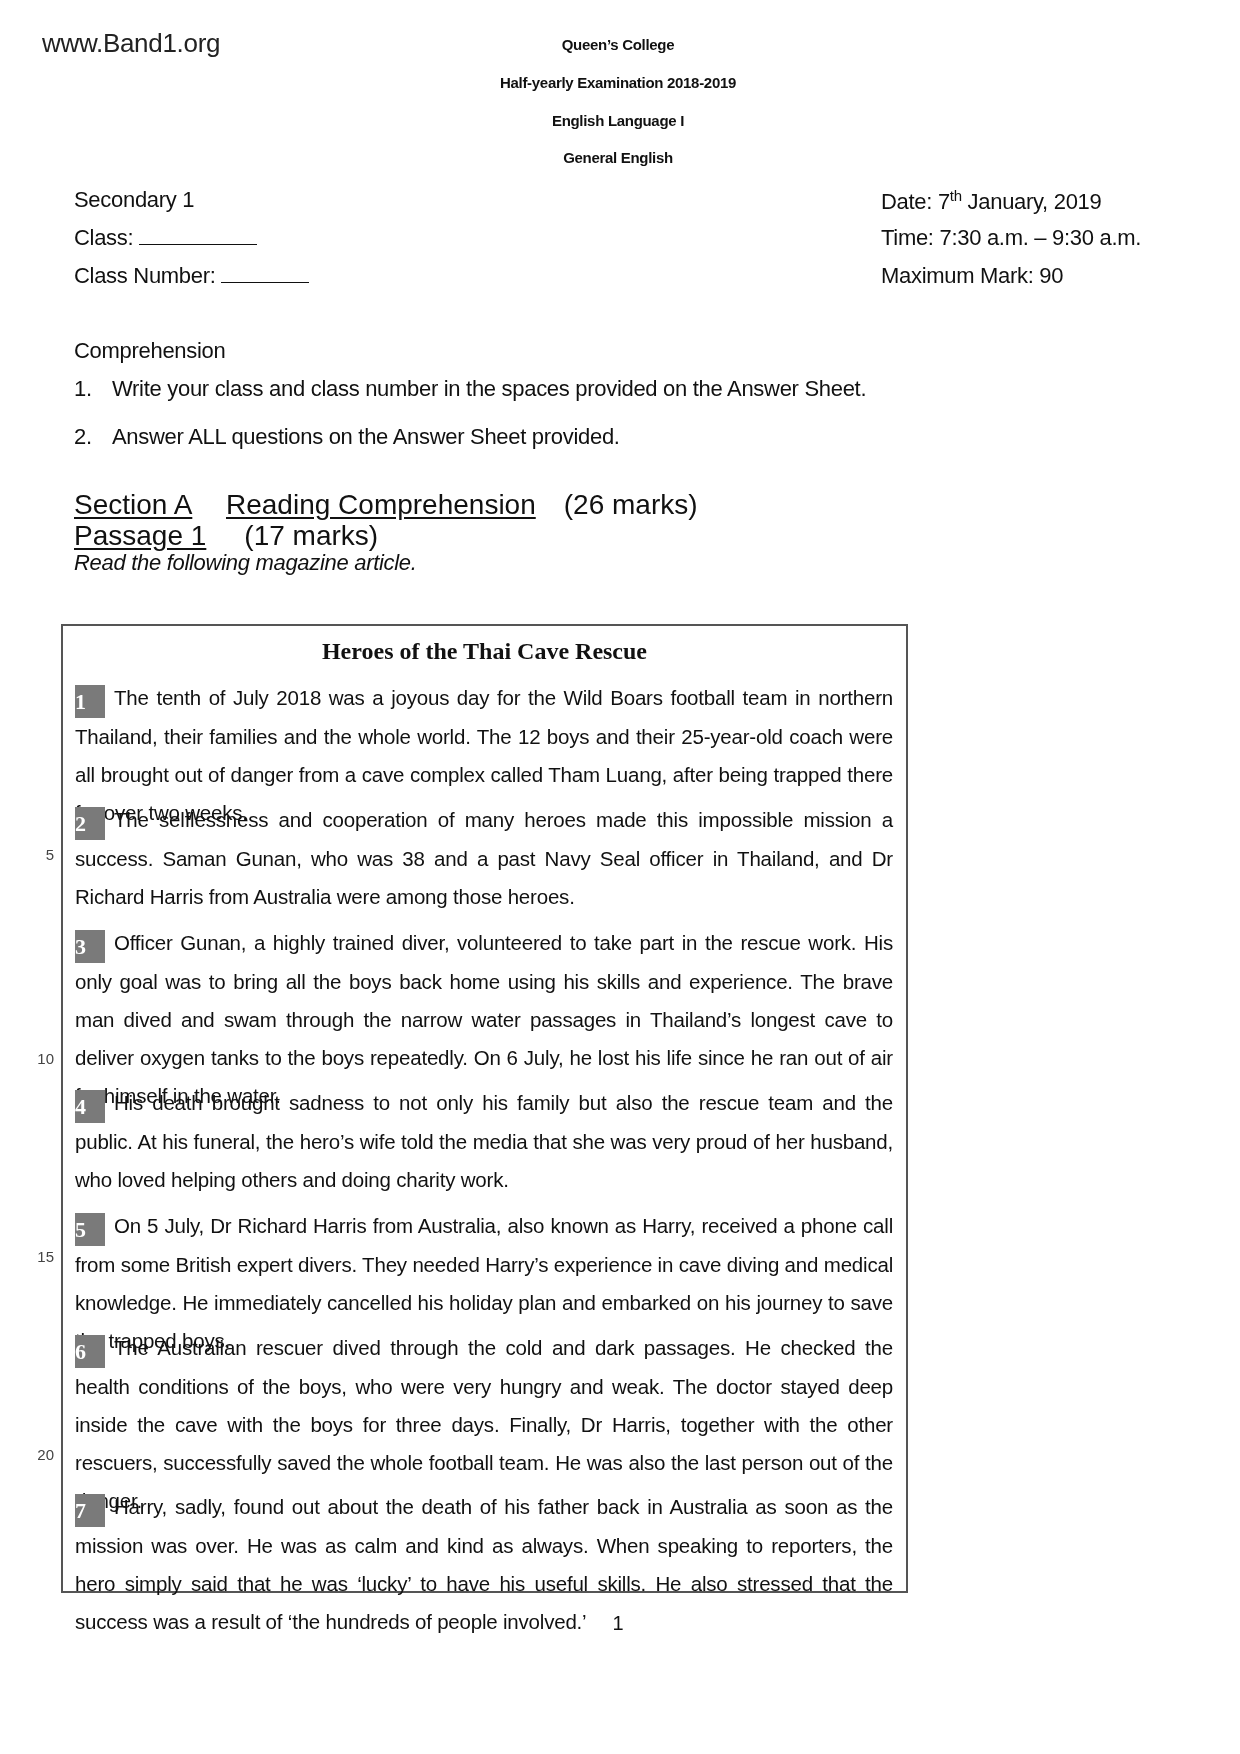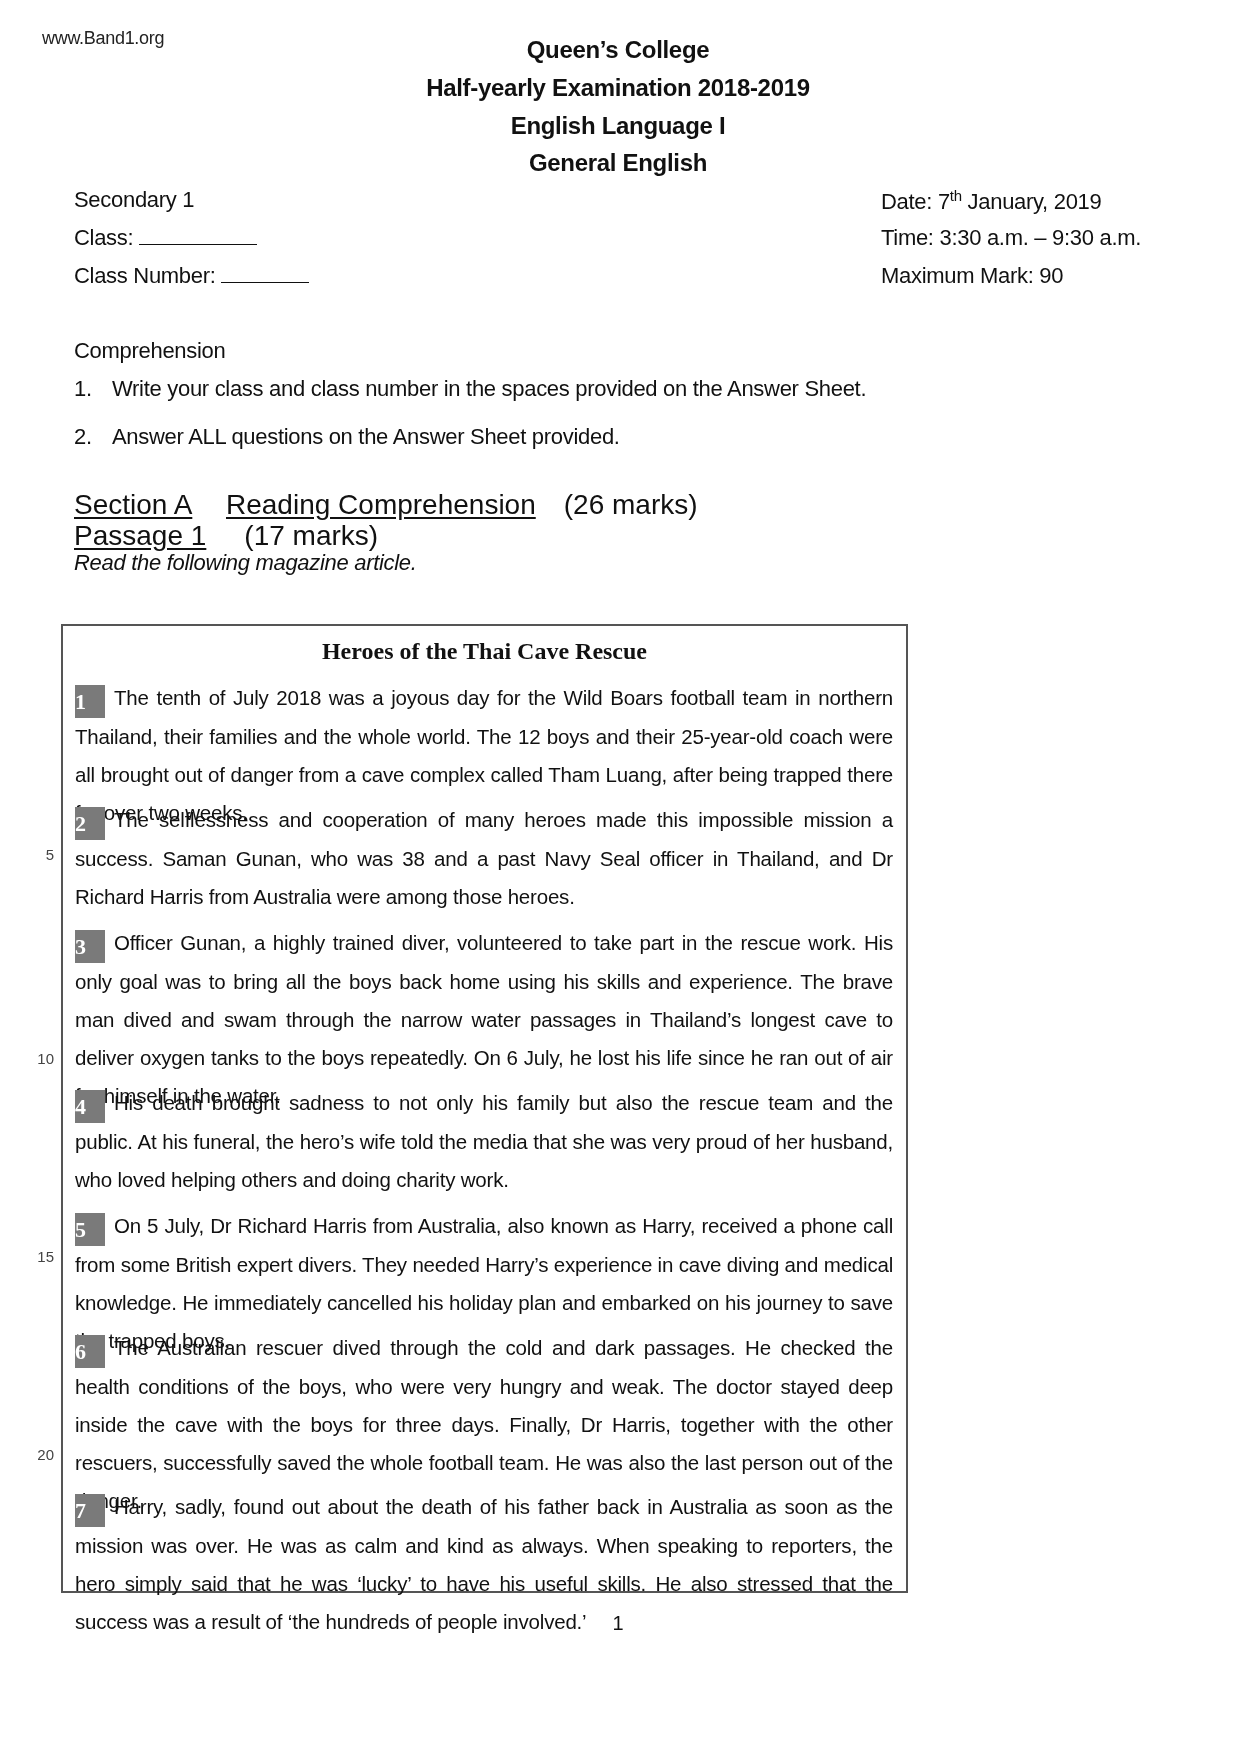--- a/index.html
+++ b/index.html
@@ -1,21 +1,21 @@
 <!DOCTYPE html>
 <html><head>
 <meta charset="utf-8">
 <style>
   html,body{margin:0;padding:0;background:#fff;}
   body{width:1240px;height:1754px;position:relative;overflow:hidden;color:#111;
        font-family:"Liberation Sans","DejaVu Sans",sans-serif;}
   .abs{position:absolute;}
   .cal{font-family:"Liberation Sans",sans-serif;font-size:22px;letter-spacing:-0.3px;}
-  .watermark{left:42px;top:28px;font-size:18px;color:#222;}
-  .hdr{left:0;width:1236px;text-align:center;font-weight:bold;font-size:24px;}
+  .watermark{left:42px;top:28px;font-size:26px;color:#222;}
+  .hdr{left:0;width:1236px;text-align:center;font-weight:bold;font-size:15px;}
   .uline{display:inline-block;border-bottom:1.5px solid #111;height:18px;vertical-align:baseline;}
   .sec{font-family:"Liberation Sans",sans-serif;font-weight:normal;font-size:28px;}
   .u{text-decoration:underline;text-underline-offset:3px;}
   .ital{font-style:italic;}
   .box{left:61px;top:624px;width:847px;height:969px;border:2px solid #555;box-sizing:border-box;}
   .box-title{position:absolute;left:0;right:0;top:12px;text-align:center;
        font-family:"Liberation Serif",serif;font-weight:bold;font-size:24px;}
   .para{position:absolute;left:12px;right:13px;font-size:20.5px;line-height:38px;
        text-align:justify;text-align-last:left;letter-spacing:-0.2px;}
   .pnum{display:inline-block;width:30px;height:33px;background:#7a7a7a;color:#fff;
@@ -41,21 +41,21 @@
   <span class="uline" style="width:118px;"></span>
 </div>
 <div class="abs cal" style="left:74px;top:263px;">
   <span>Class Number:</span>
   <span class="uline" style="width:88px;"></span>
 </div>
 
 <div class="abs cal" style="left:881px;top:187px;">
   <span>Date: 7</span><sup style="font-size:15px;">th</sup><span> January, 2019</span>
 </div>
-<div class="abs cal" style="left:881px;top:225px;">Time: 3:30 a.m. – 9:30 a.m.</div>
+<div class="abs cal" style="left:881px;top:225px;">Time: 7:30 a.m. – 9:30 a.m.</div>
 <div class="abs cal" style="left:881px;top:263px;">Maximum Mark: 90</div>
 
 <div class="abs cal" style="left:74px;top:338px;">Comprehension</div>
 <div class="abs cal" style="left:74px;top:376px;">
   <span style="display:inline-block;width:38px;">1.</span><span>Write your class and class number in the spaces provided on the Answer Sheet.</span>
 </div>
 <div class="abs cal" style="left:74px;top:424px;">
   <span style="display:inline-block;width:38px;">2.</span><span>Answer ALL questions on the Answer Sheet provided.</span>
 </div>
 

